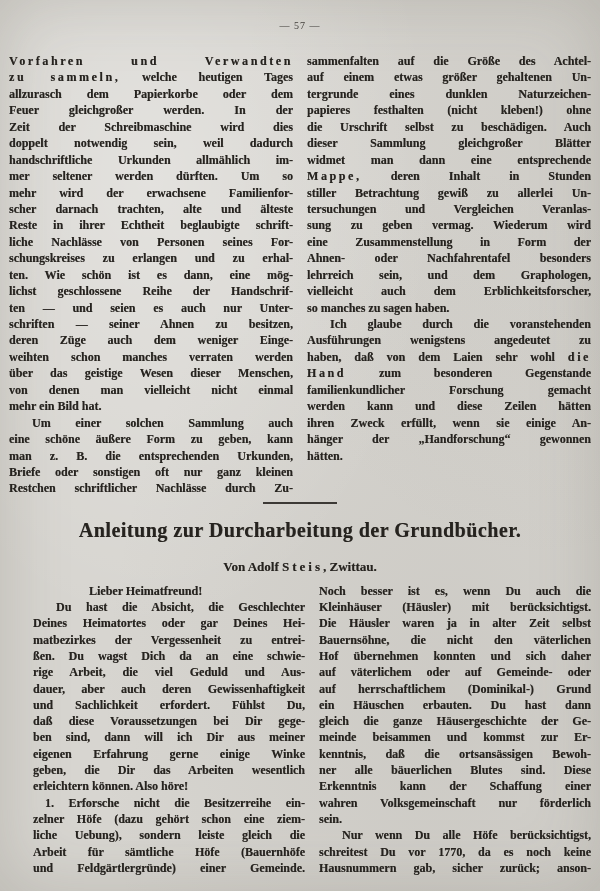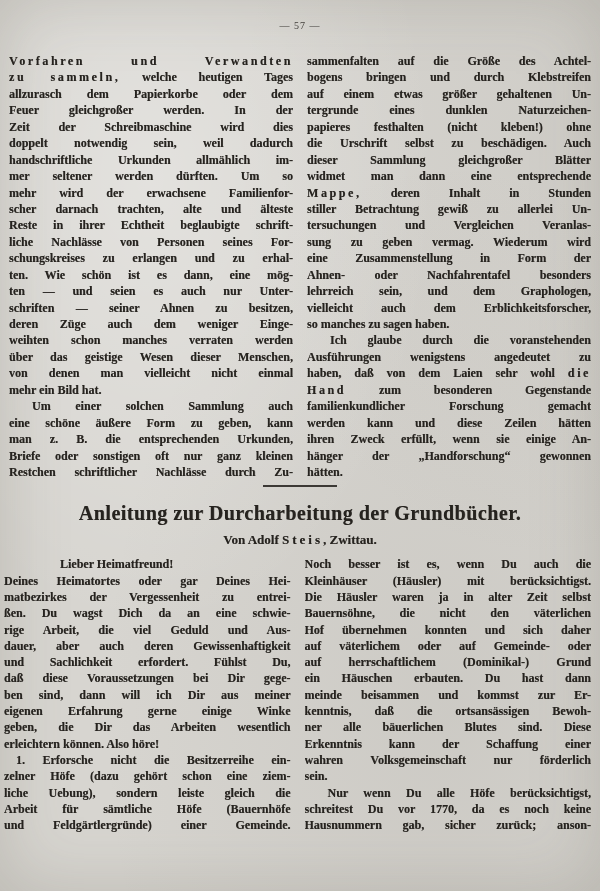--- a/index.html
+++ b/index.html
@@ -28,21 +28,21 @@
     color:#43403c;
   }
   .cols{
     display:flex;
     gap:14px;
     padding:0 9px;
     margin-top:22px;
   }
   .cols2{
     margin-top:8px;
-    padding-left:4px;
+    padding-left:33px;
   }
   .col{flex:1;min-width:0;}
   .tline{
     font-size:12px;
     font-weight:700;
     line-height:16.45px;
     height:16.45px;
     overflow:hidden;
     text-align:justify;
     text-align-last:justify;
@@ -62,21 +62,21 @@
   }
   .heading{
     margin:15px 8px 4px;
     text-align:center;
     font-size:20px;
     font-weight:700;
     letter-spacing:0.5px;
     text-shadow:0.4px 0.4px 0.5px rgba(20,18,14,0.5);
   }
   .byline{
-    margin-top:7px;
+    margin-top:17px;
     text-align:center;
     font-size:13px;
     font-weight:700;
     text-shadow:0.3px 0.3px 0.4px rgba(20,18,14,0.4);
   }
   .byline .sp{letter-spacing:3px;}
 </style>
 </head>
 <body>
 
@@ -92,36 +92,36 @@
         <div class="tline"><span>Zeit der Schreibmaschine wird dies</span></div>
         <div class="tline"><span>doppelt notwendig sein, weil dadurch</span></div>
         <div class="tline"><span>handschriftliche Urkunden allmählich im-</span></div>
         <div class="tline"><span>mer seltener werden dürften. Um so</span></div>
         <div class="tline"><span>mehr wird der erwachsene Familienfor-</span></div>
         <div class="tline"><span>scher darnach trachten, alte und älteste</span></div>
         <div class="tline"><span>Reste in ihrer Echtheit beglaubigte schrift-</span></div>
         <div class="tline"><span>liche Nachlässe von Personen seines For-</span></div>
         <div class="tline"><span>schungskreises zu erlangen und zu erhal-</span></div>
         <div class="tline"><span>ten. Wie schön ist es dann, eine mög-</span></div>
+        <div class="tline"><span>lichst geschlossene Reihe der Handschrif-</span></div>
         <div class="tline"><span>ten — und seien es auch nur Unter-</span></div>
         <div class="tline"><span>schriften — seiner Ahnen zu besitzen,</span></div>
         <div class="tline"><span>deren Züge auch dem weniger Einge-</span></div>
         <div class="tline"><span>weihten schon manches verraten werden</span></div>
         <div class="tline"><span>über das geistige Wesen dieser Menschen,</span></div>
         <div class="tline"><span>von denen man vielleicht nicht einmal</span></div>
         <div class="tline end"><span>mehr ein Bild hat.</span></div>
         <div class="tline ind-md"><span>Um einer solchen Sammlung auch</span></div>
         <div class="tline"><span>eine schöne äußere Form zu geben, kann</span></div>
         <div class="tline"><span>man z. B. die entsprechenden Urkunden,</span></div>
         <div class="tline"><span>Briefe oder sonstigen oft nur ganz kleinen</span></div>
         <div class="tline"><span>Restchen schriftlicher Nachlässe durch Zu-</span></div>
       </div>
     <div class="col">
         <div class="tline"><span>sammenfalten auf die Größe des Achtel-</span></div>
-        <div class="tline"><span>bogens bringen und durch Klebstreifen</span></div>
         <div class="tline"><span>auf einem etwas größer gehaltenen Un-</span></div>
         <div class="tline"><span>tergrunde eines dunklen Naturzeichen-</span></div>
         <div class="tline"><span>papieres festhalten (nicht kleben!) ohne</span></div>
         <div class="tline"><span>die Urschrift selbst zu beschädigen. Auch</span></div>
         <div class="tline"><span>dieser Sammlung gleichgroßer Blätter</span></div>
         <div class="tline"><span>widmet man dann eine entsprechende</span></div>
         <div class="tline"><span class="sp">Mappe,</span><span> deren Inhalt in Stunden</span></div>
         <div class="tline"><span>stiller Betrachtung gewiß zu allerlei Un-</span></div>
         <div class="tline"><span>tersuchungen und Vergleichen Veranlas-</span></div>
         <div class="tline"><span>sung zu geben vermag. Wiederum wird</span></div>
@@ -143,20 +143,21 @@
   </div>
 
   <div class="divider"></div>
 
   <div class="heading">Anleitung zur Durcharbeitung der Grundbücher.</div>
   <div class="byline"><span>Von Adolf </span><span class="sp">Steis</span><span>, Zwittau.</span></div>
 
   <div class="cols cols2">
     <div class="col">
         <div class="tline end ind-lg"><span>Lieber Heimatfreund!</span></div>
+        <div class="tline ind-md"><span>Du hast die Absicht, die Geschlechter</span></div>
         <div class="tline"><span>Deines Heimatortes oder gar Deines Hei-</span></div>
         <div class="tline"><span>matbezirkes der Vergessenheit zu entrei-</span></div>
         <div class="tline"><span>ßen. Du wagst Dich da an eine schwie-</span></div>
         <div class="tline"><span>rige Arbeit, die viel Geduld und Aus-</span></div>
         <div class="tline"><span>dauer, aber auch deren Gewissenhaftigkeit</span></div>
         <div class="tline"><span>und Sachlichkeit erfordert. Fühlst Du,</span></div>
         <div class="tline"><span>daß diese Voraussetzungen bei Dir gege-</span></div>
         <div class="tline"><span>ben sind, dann will ich Dir aus meiner</span></div>
         <div class="tline"><span>eigenen Erfahrung gerne einige Winke</span></div>
         <div class="tline"><span>geben, die Dir das Arbeiten wesentlich</span></div>
@@ -169,20 +170,21 @@
       </div>
     <div class="col">
         <div class="tline"><span>Noch besser ist es, wenn Du auch die</span></div>
         <div class="tline"><span>Kleinhäuser (Häusler) mit berücksichtigst.</span></div>
         <div class="tline"><span>Die Häusler waren ja in alter Zeit selbst</span></div>
         <div class="tline"><span>Bauernsöhne, die nicht den väterlichen</span></div>
         <div class="tline"><span>Hof übernehmen konnten und sich daher</span></div>
         <div class="tline"><span>auf väterlichem oder auf Gemeinde- oder</span></div>
         <div class="tline"><span>auf herrschaftlichem (Dominikal-) Grund</span></div>
         <div class="tline"><span>ein Häuschen erbauten. Du hast dann</span></div>
+        <div class="tline"><span>gleich die ganze Häusergeschichte der Ge-</span></div>
         <div class="tline"><span>meinde beisammen und kommst zur Er-</span></div>
         <div class="tline"><span>kenntnis, daß die ortsansässigen Bewoh-</span></div>
         <div class="tline"><span>ner alle bäuerlichen Blutes sind. Diese</span></div>
         <div class="tline"><span>Erkenntnis kann der Schaffung einer</span></div>
         <div class="tline"><span>wahren Volksgemeinschaft nur förderlich</span></div>
         <div class="tline end"><span>sein.</span></div>
         <div class="tline ind-md"><span>Nur wenn Du alle Höfe berücksichtigst,</span></div>
         <div class="tline"><span>schreitest Du vor 1770, da es noch keine</span></div>
         <div class="tline"><span>Hausnummern gab, sicher zurück; anson-</span></div>
       </div>

